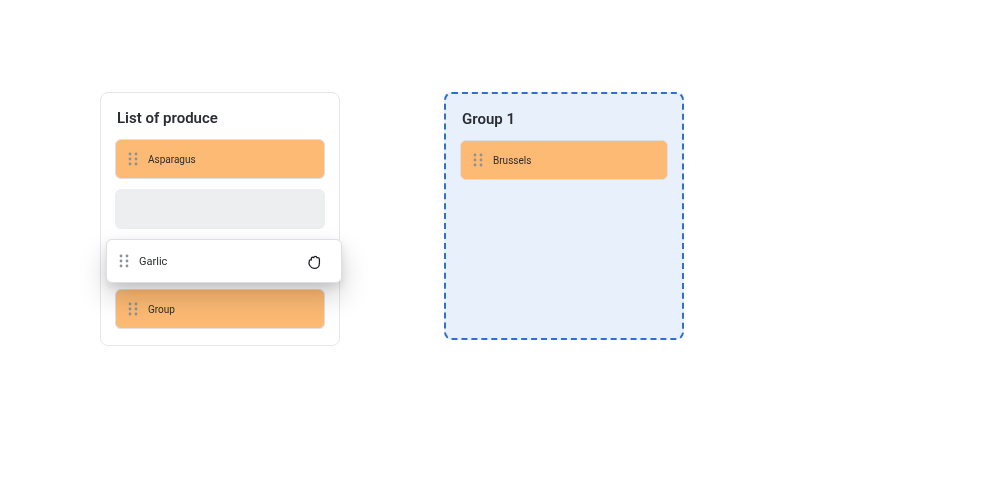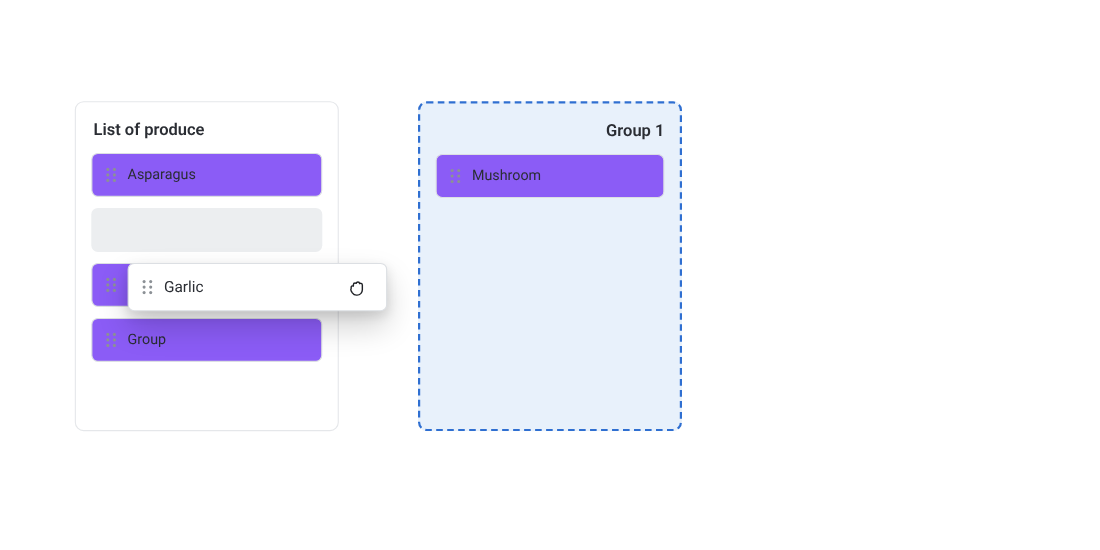--- a/index.html
+++ b/index.html
@@ -17,80 +17,80 @@
     left: 68px;
     top: 92px;
     display: flex;
     gap: 72px;
   }
   .panel {
     width: 240px;
     border-radius: 8px;
     padding: 14px 14px 16px 14px;
     position: relative;
+    margin-left: 32px;
   }
   .panel-source {
     background: #ffffff;
     border: 1px solid #e5e7ea;
     height: auto;
   }
   .panel-drop {
     background: #e8f1fb;
     border: 2px dashed #2f6fd1;
-    height: 300px;
-    text-align: right;
+    height: 248px;
   }
   .panel-title {
     font-size: 15px;
     font-weight: 600;
     color: #2a2d33;
     margin: 2px 0 12px 2px;
   }
   .item {
     display: flex;
     align-items: center;
     gap: 10px;
-    background: #8b5cf6;
+    background: #fdba74;
     border: 1px solid #dcdfe3;
     border-radius: 6px;
     height: 40px;
     padding: 0 12px;
     margin-bottom: 10px;
-    font-size: 13px;
+    font-size: 10px;
     color: #2a2d33;
     cursor: grab;
   }
   .item:last-child { margin-bottom: 0; }
   .placeholder {
     background: #eceef0;
     border: none;
     border-radius: 6px;
     height: 40px;
     margin-bottom: 10px;
   }
   .drag-handle {
     display: inline-flex;
     flex-shrink: 0;
     color: #8c9196;
   }
   .drag-handle svg { display: block; }
   .floating {
     position: absolute;
-    left: 116px;
+    left: 106px;
     top: 239px;
     width: 236px;
     background: #ffffff;
     border: 1px solid #dcdfe3;
     border-radius: 6px;
     height: 44px;
     padding: 0 12px;
     display: flex;
     align-items: center;
     gap: 10px;
-    font-size: 14px;
+    font-size: 11px;
     color: #2a2d33;
     box-shadow: 0 14px 28px rgba(0,0,0,0.18), 0 4px 10px rgba(0,0,0,0.10);
   }
   .grab-cursor {
     position: absolute;
     right: 16px;
     top: 50%;
     transform: translate(0, -50%);
     color: #1f2125;
   }
@@ -163,21 +163,21 @@
             <g fill="currentColor">
               <circle cx="2" cy="2" r="1.4"></circle>
               <circle cx="8" cy="2" r="1.4"></circle>
               <circle cx="2" cy="7" r="1.4"></circle>
               <circle cx="8" cy="7" r="1.4"></circle>
               <circle cx="2" cy="12" r="1.4"></circle>
               <circle cx="8" cy="12" r="1.4"></circle>
             </g>
           </svg>
       </span>
-      <span>Mushroom</span>
+      <span>Brussels</span>
     </div>
   </div>
 
 
 </div>
 
 <div class="floating">
   <span class="drag-handle">
     <svg width="10" height="14" viewBox="0 0 10 14">
         <g fill="currentColor">

